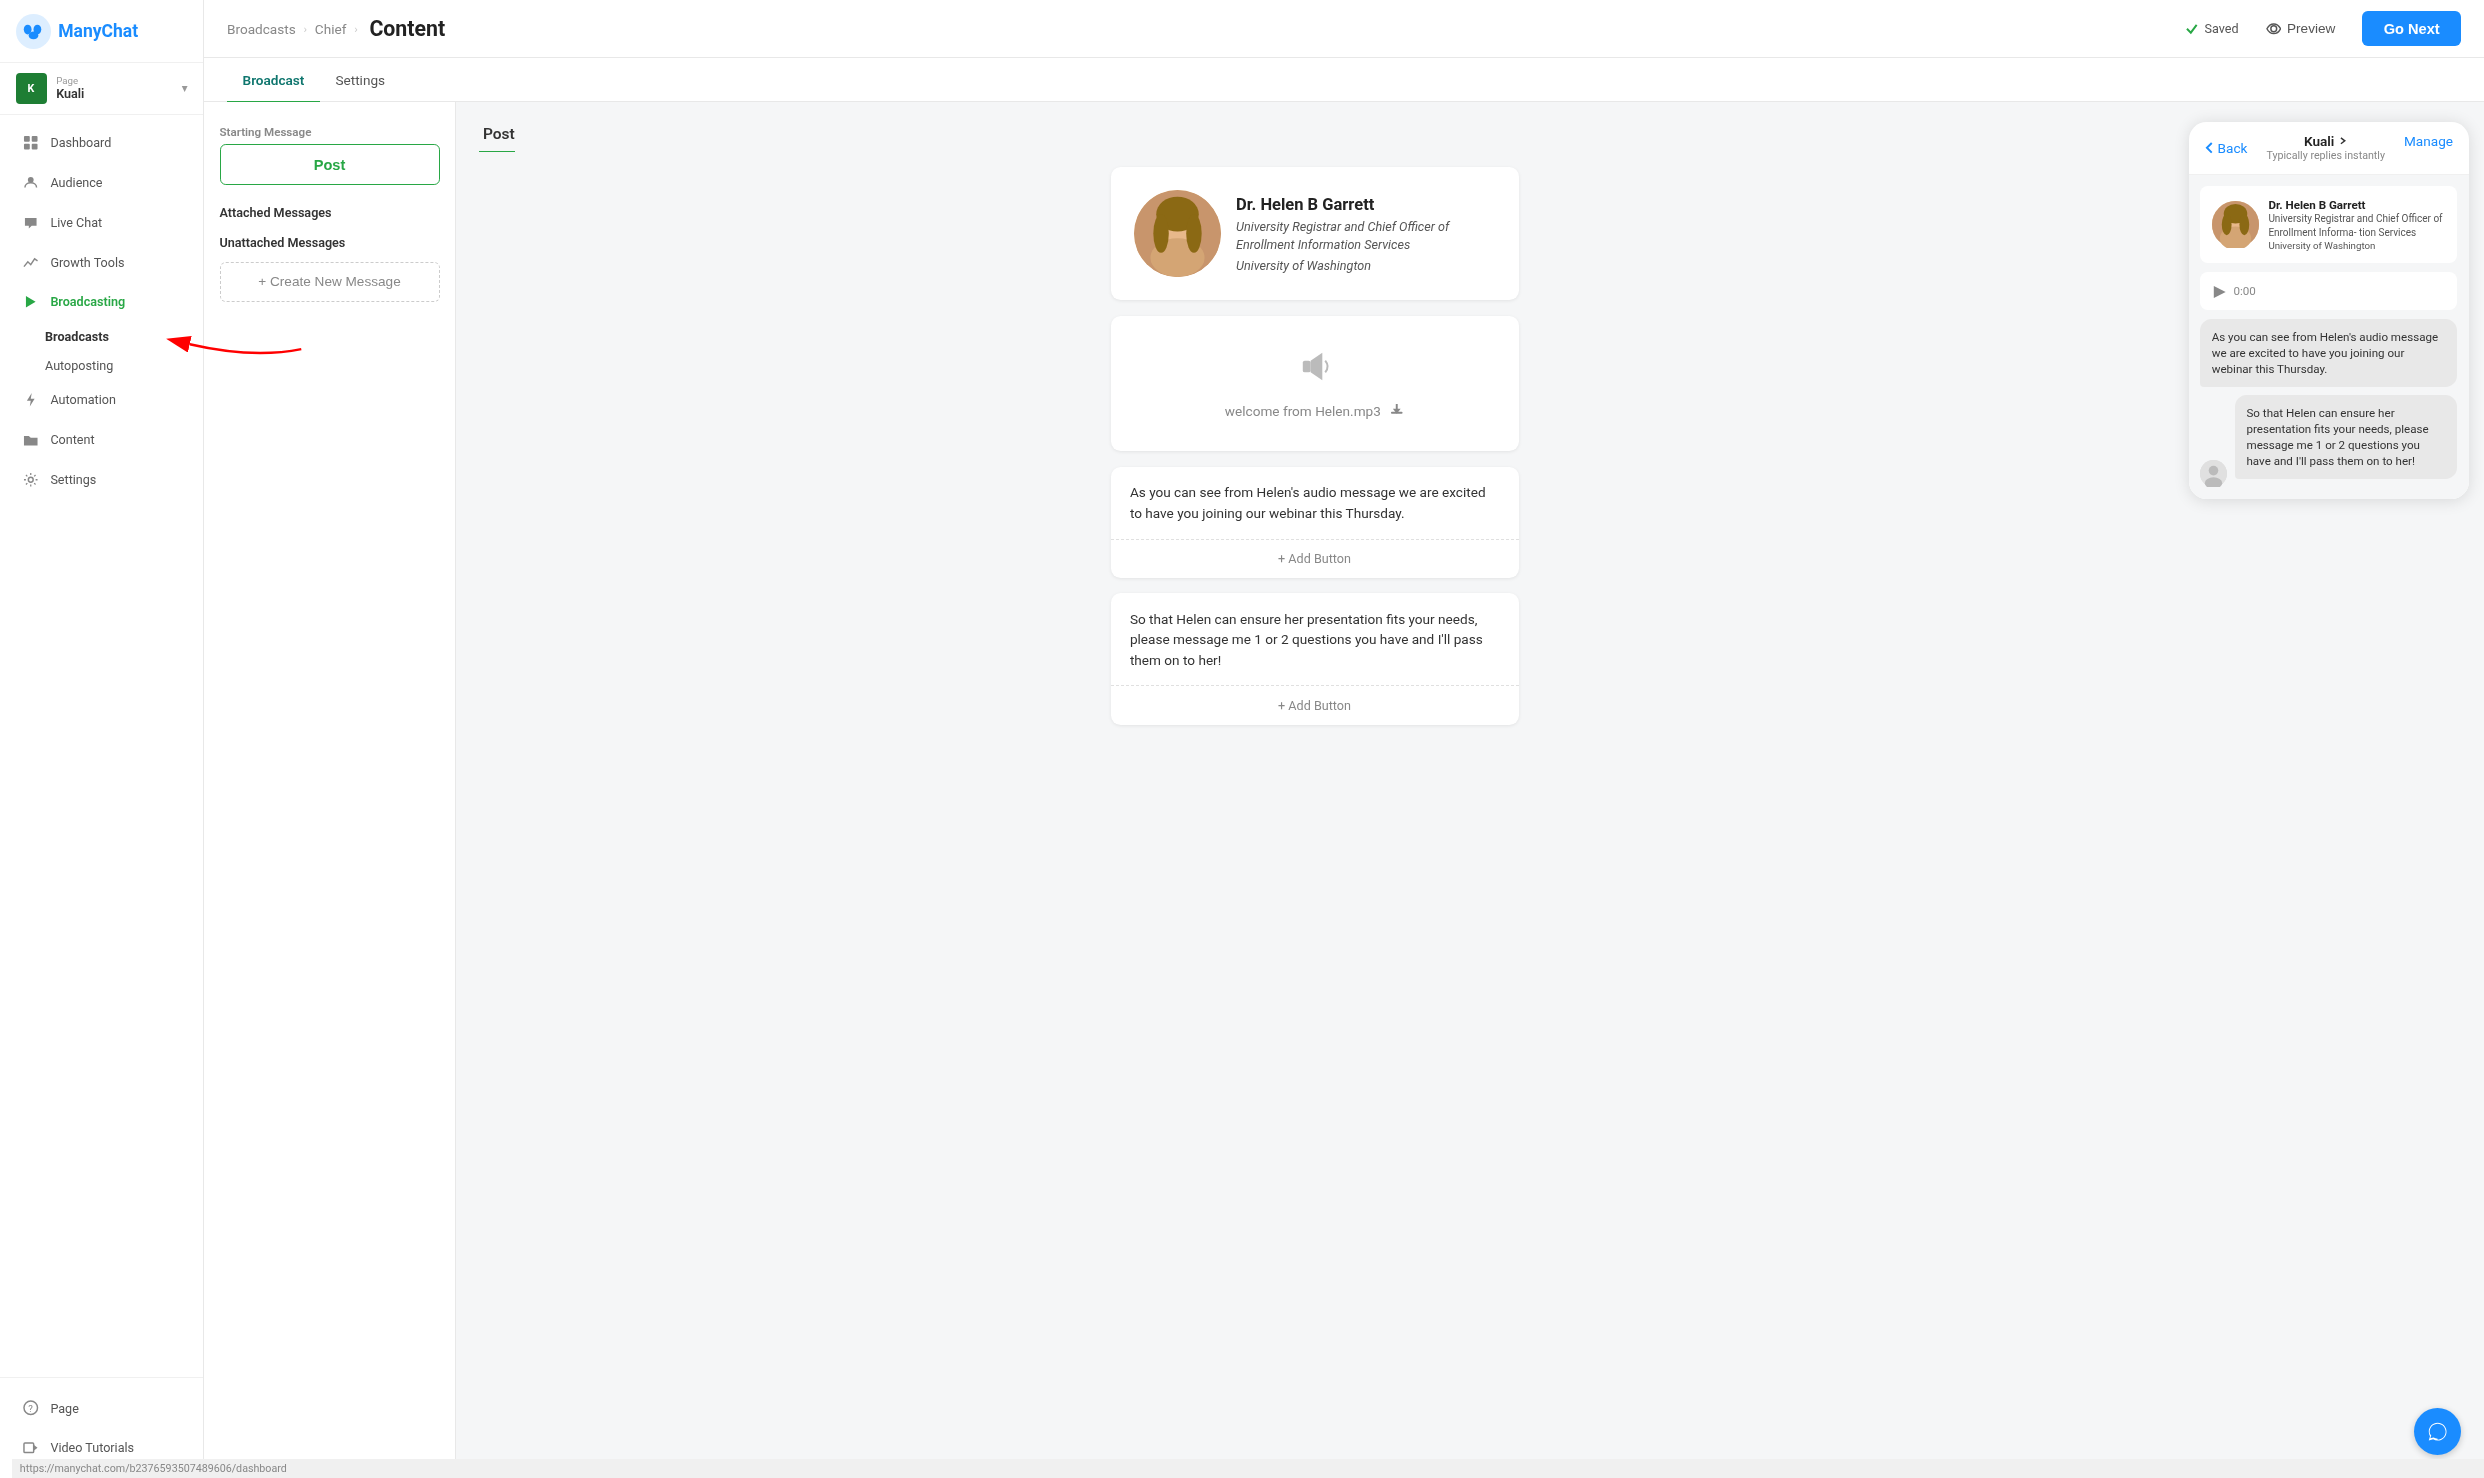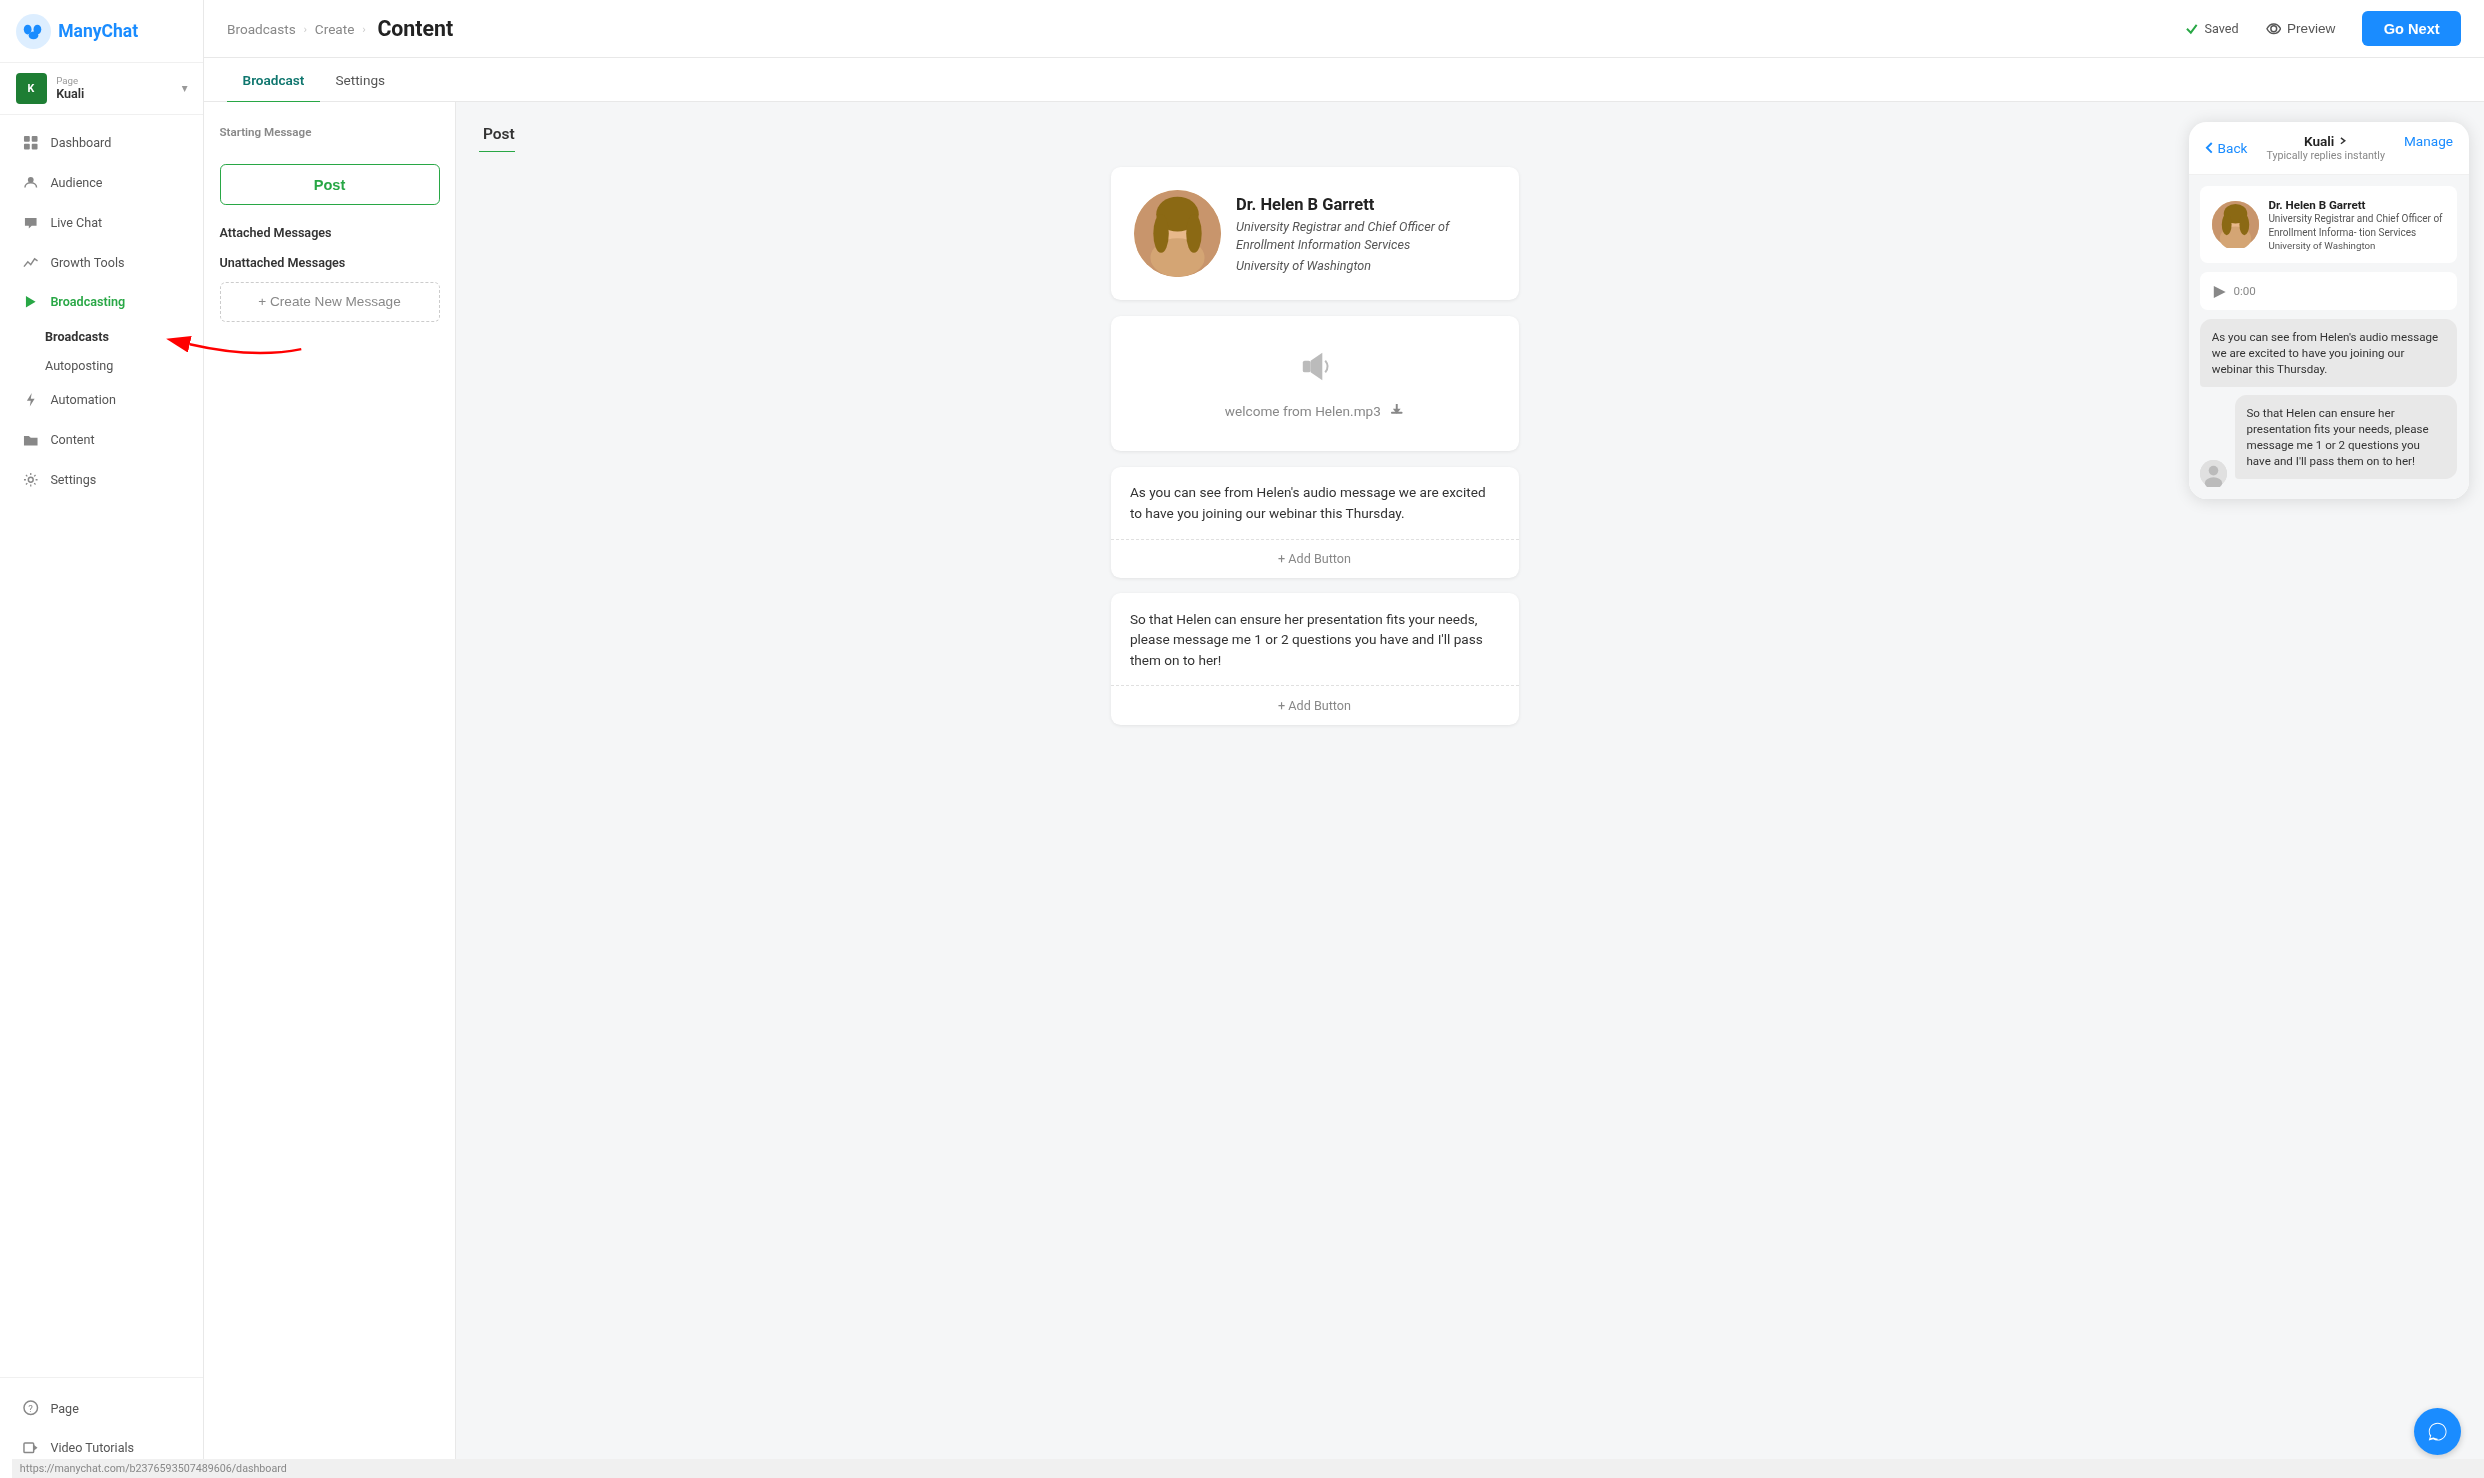--- a/index.html
+++ b/index.html
@@ -44,21 +44,21 @@
     
     .tabs { display: flex; padding: 0 23px; border-bottom: 1px solid #e8e8e8; background: #fff; flex-shrink: 0; }
     .tab { padding: 13.6px 15.5px; font-size: 13.6px; cursor: pointer; color: #555; border-bottom: 1.9px solid transparent; margin-bottom: -1px; }
     .tab.active { color: #0f766e; border-bottom-color: #28a745; font-weight: 600; }
 
     
     .content-area { display: flex; flex: 1; overflow: hidden; }
 
     
     .left-panel { width: 252px; background: #fff; border-right: 1px solid #e8e8e8; padding: 23px 15.5px; flex-shrink: 0; overflow-y: auto; }
-    .section-title { font-size: 11.6px; color: #888; font-weight: 600; margin-bottom: 25px; text-transform: none; }
+    .section-title { font-size: 11.6px; color: #888; font-weight: 600; margin-bottom: 5px; text-transform: none; }
     .post-btn { width: 100%; padding: 11.6px; background: #fff; border: 1.9px solid #28a745; border-radius: 5.8px; color: #28a745; font-size: 14.6px; font-weight: 600; cursor: pointer; margin-bottom: 19.4px; text-align: center; }
     .attached-title { font-size: 12.6px; color: #333; font-weight: 600; margin-bottom: 7.8px; }
     .unattached-title { font-size: 12.6px; color: #333; font-weight: 600; margin-bottom: 11.6px; }
     .create-msg-btn { width: 100%; padding: 11.6px; background: #fff; border: 1.9px dashed #ccc; border-radius: 5.8px; color: #888; font-size: 13.6px; cursor: pointer; text-align: center; }
 
     
     .middle-panel { flex: 1; overflow-y: auto; padding: 23px; background: #f5f6f7; display: flex; flex-direction: column; align-items: center; }
     .post-label { font-size: 15.5px; font-weight: 600; color: #333; margin-bottom: 15.5px; align-self: flex-start; padding-left: 3.9px; border-bottom: 1.9px solid #28a745; padding-bottom: 7.8px; }
 
     
@@ -232,21 +232,21 @@
     </div>
   </div>
 </div>
 
 <div class="main">
 
   <div class="topbar">
     <div class="breadcrumb">
       <span class="breadcrumb-link">Broadcasts</span>
       <span class="breadcrumb-sep">›</span>
-      <span class="breadcrumb-link">Create</span>
+      <span class="breadcrumb-link">Chief</span>
       <span class="breadcrumb-sep">›</span>
       <span class="breadcrumb-current">Content</span>
     </div>
     <div class="topbar-actions">
       <div class="saved-status">
         <svg width="13.6" height="13.6" viewBox="0 0 14 14" fill="none">
             <polyline points="2,7 6,11 12,3" stroke="#28a745" stroke-width="2" fill="none"></polyline>
           </svg>
         <span>Saved</span>
       </div>

